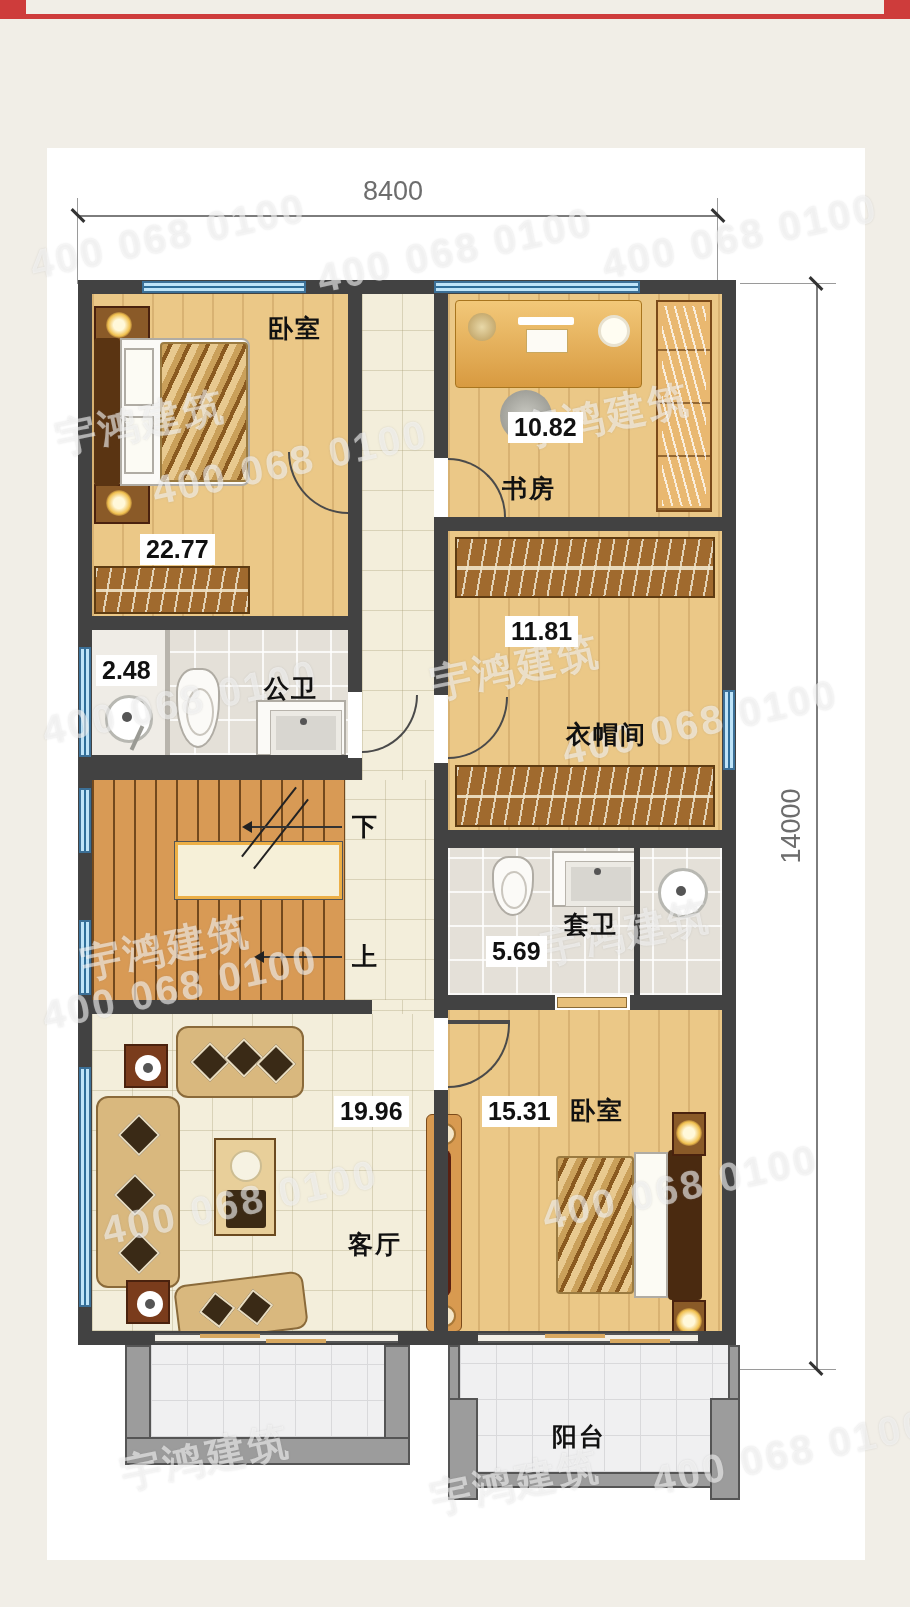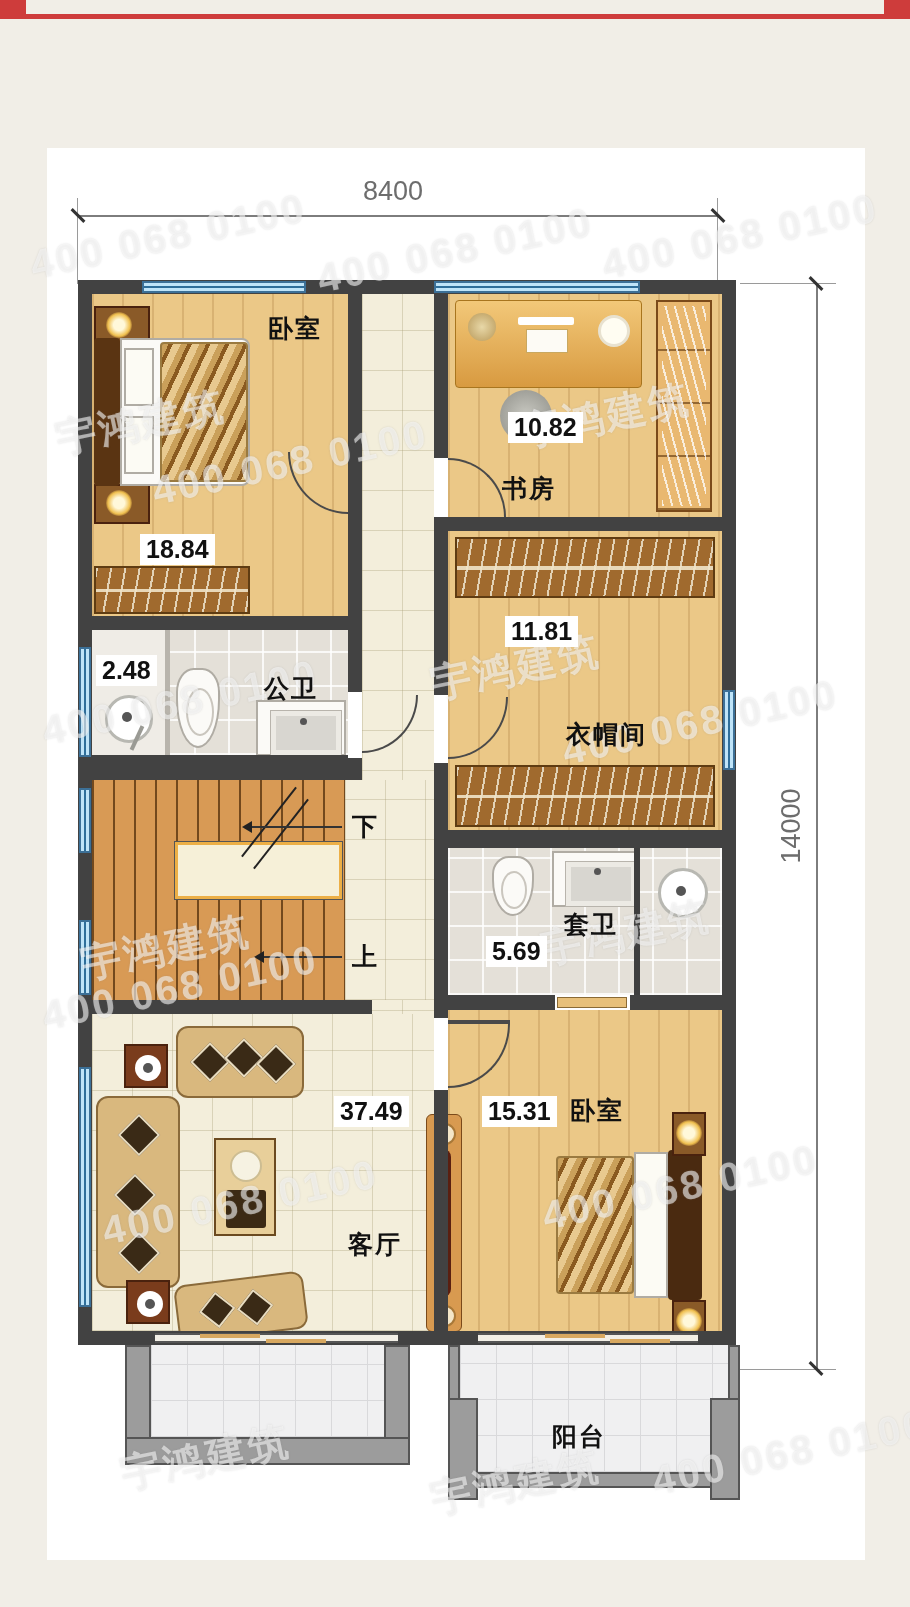--- a/index.html
+++ b/index.html
@@ -244,30 +244,30 @@
   <div class="abs gray" style="left:125px;top:1437px;width:285px;height:28px;"></div>
 
   <div class="abs tileY" style="left:460px;top:1345px;width:268px;height:127px;"></div>
   <div class="abs gray" style="left:448px;top:1345px;width:12px;height:155px;"></div>
   <div class="abs gray" style="left:728px;top:1345px;width:12px;height:155px;"></div>
   <div class="abs gray" style="left:460px;top:1472px;width:268px;height:16px;"></div>
   <div class="abs gray" style="left:448px;top:1398px;width:30px;height:102px;"></div>
   <div class="abs gray" style="left:710px;top:1398px;width:30px;height:102px;"></div>
 
   <div class="abs rlabel" style="left:268px;top:312px;">卧室</div>
-  <div class="abs chip" style="left:140px;top:534px;">18.84</div>
+  <div class="abs chip" style="left:140px;top:534px;">22.77</div>
   <div class="abs chip" style="left:508px;top:412px;">10.82</div>
   <div class="abs rlabel" style="left:502px;top:472px;">书房</div>
   <div class="abs chip" style="left:96px;top:655px;">2.48</div>
   <div class="abs rlabel" style="left:264px;top:672px;">公卫</div>
   <div class="abs chip" style="left:505px;top:616px;">11.81</div>
   <div class="abs rlabel" style="left:566px;top:718px;">衣帽间</div>
   <div class="abs rlabel" style="left:564px;top:908px;">套卫</div>
   <div class="abs chip" style="left:486px;top:936px;">5.69</div>
-  <div class="abs chip" style="left:334px;top:1096px;">37.49</div>
+  <div class="abs chip" style="left:334px;top:1096px;">19.96</div>
   <div class="abs rlabel" style="left:348px;top:1228px;">客厅</div>
   <div class="abs chip" style="left:482px;top:1096px;">15.31</div>
   <div class="abs rlabel" style="left:570px;top:1094px;">卧室</div>
   <div class="abs rlabel" style="left:552px;top:1420px;">阳台</div>
 
   <div class="abs wm" style="left:28px;top:214px;">400 068 0100</div>
   <div class="abs wm" style="left:315px;top:228px;">400 068 0100</div>
   <div class="abs wm" style="left:600px;top:214px;">400 068 0100</div>
   <div class="abs wm" style="left:55px;top:395px;">宇鸿建筑</div>
   <div class="abs wm" style="left:520px;top:388px;">宇鸿建筑</div>

